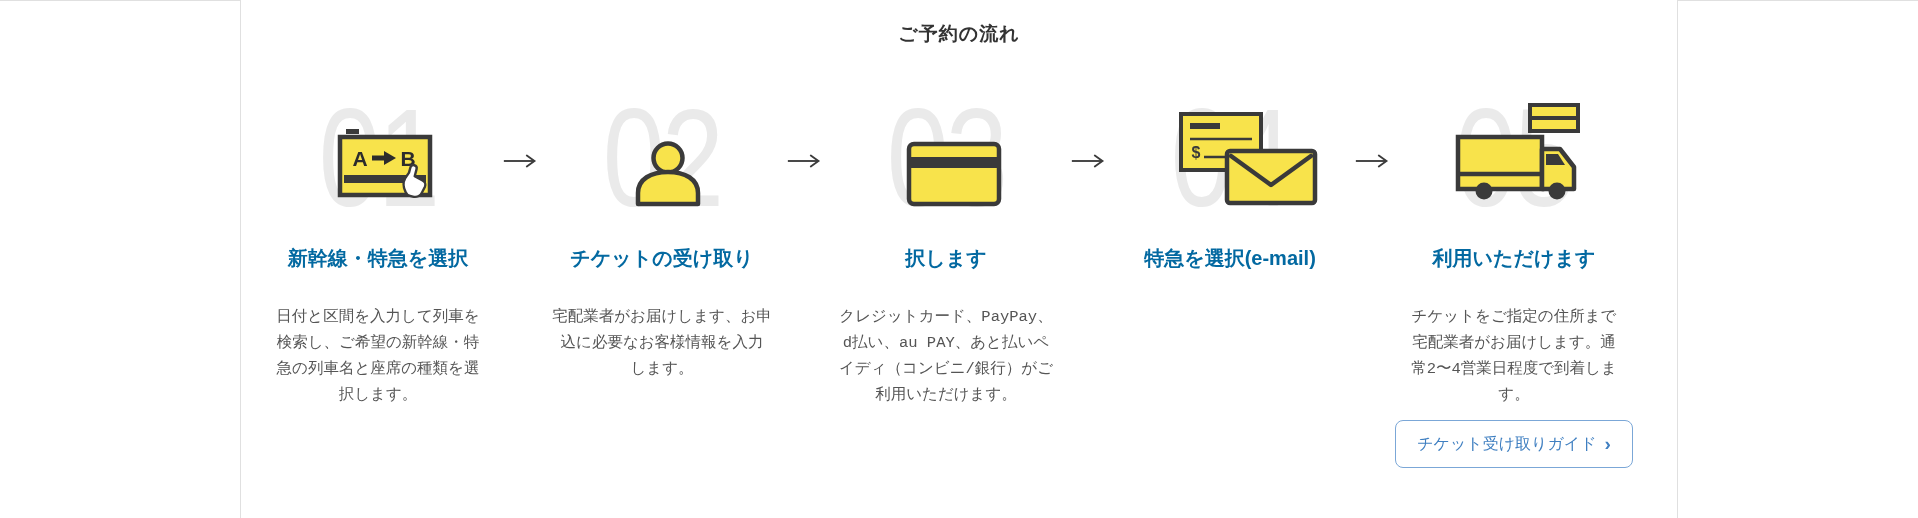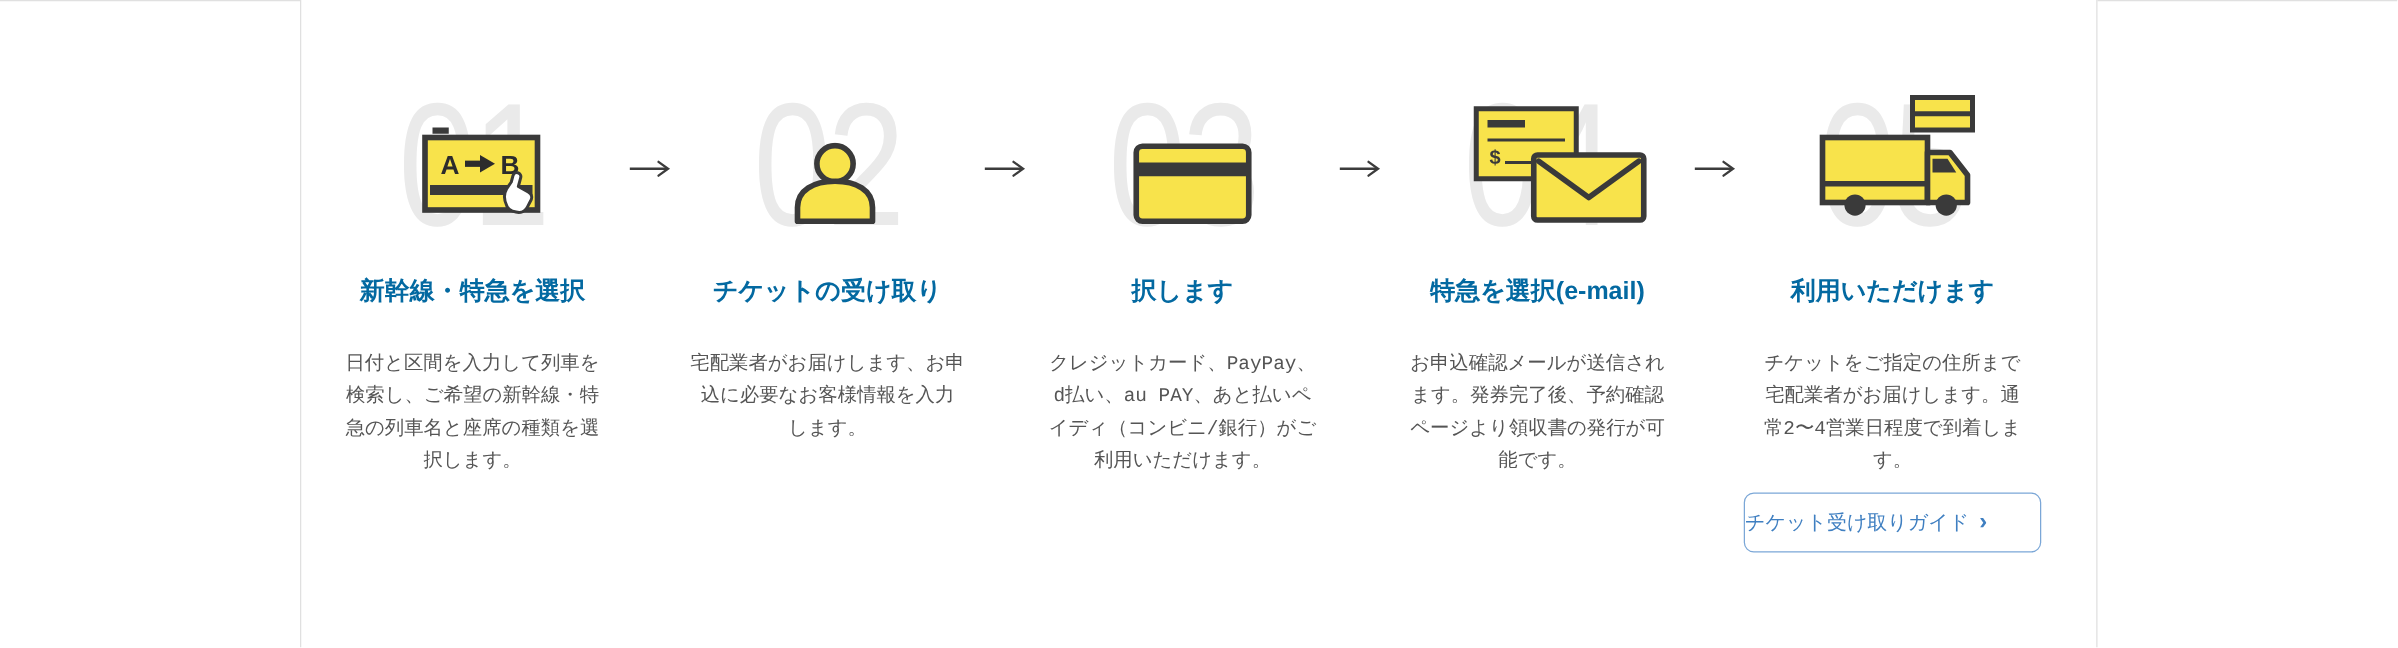--- a/index.html
+++ b/index.html
@@ -35,33 +35,34 @@
   .step-title { margin-top:36px; font-size:20px; font-weight:bold; color:#0369a1; }
   .step-desc  { margin-top:32px; font-size:15.5px; line-height:26px; color:#555;
                 white-space:pre-line;font-family:Liberation Mono, monospace; }
 
   .arrow-cell { flex:0 0 34px; width:34px; display:flex; justify-content:center;
                 padding-top:46px; }
 
   .guide-button { margin:12px auto 0; width:238px; height:48px; background:#fff;
                   border:1px solid #7ba7d7; border-radius:8px; color:#3f7fc1;
                   font-size:16px; font-family:inherit; display:flex; align-items:center;
-                  gap:8px; cursor:pointer; }
+                  justify-content:center; gap:8px; cursor:pointer; }
   .guide-button .chev { font-size:19px; font-weight:bold; line-height:1; padding-bottom:2px; }
 
   .svg-label { font-family:"Liberation Sans","DejaVu Sans",sans-serif; font-weight:bold; }
 </style>
 </head>
 <body>
 
 <div class="frame">
   <div class="margin-strip left"></div>
   <div class="margin-strip right"></div>
 
   <div class="content">
+    <h2 class="page-title">ご予約の流れ</h2>
 
     <div class="steps-row">
 
       <div class="step">
         <div class="step-visual">
           <span class="step-number">01</span>
           <span class="step-icon s1">
             <svg width="108" height="84" viewBox="0 0 108 84">
               <rect x="10" y="6" width="13" height="5" fill="#3a3a3a"></rect>
               <rect x="4" y="14" width="90" height="58" fill="#F8E34B" stroke="#3a3a3a" stroke-width="4.5"></rect>
@@ -146,24 +147,20 @@
               <rect x="13" y="12" width="30" height="6" fill="#3a3a3a"></rect>
               <line x1="13" y1="28" x2="75" y2="28" stroke="#3a3a3a" stroke-width="2.5"></line>
               <text class="svg-label" x="19" y="47" text-anchor="middle" font-size="16" fill="#3a3a3a">$</text>
               <line x1="27" y1="46" x2="75" y2="46" stroke="#3a3a3a" stroke-width="2.5"></line>
               <rect x="50" y="40" width="88" height="52" rx="3" fill="#F8E34B" stroke="#3a3a3a" stroke-width="4.5"></rect>
               <polyline points="54,45 94,74 134,45" fill="none" stroke="#3a3a3a" stroke-width="4.5" stroke-linejoin="round" stroke-linecap="round"></polyline>
             </svg>
           </span>
         </div>
         <h3 class="step-title">特急を選択(e-mail)</h3>
-        <p class="step-desc">お申込確認メールが送信され
-ます。発券完了後、予約確認
-ページより領収書の発行が可
-能です。</p>
       </div>
 
       <div class="arrow-cell">
         <svg width="40" height="16" viewBox="0 0 40 16">
           <line x1="1" y1="8" x2="36" y2="8" stroke="#3c3c3c" stroke-width="2.2"></line>
           <polyline points="28,1.5 37,8 28,14.5" fill="none" stroke="#3c3c3c" stroke-width="2.2" stroke-linecap="round"></polyline>
         </svg>
       </div>
 
       <div class="step">

